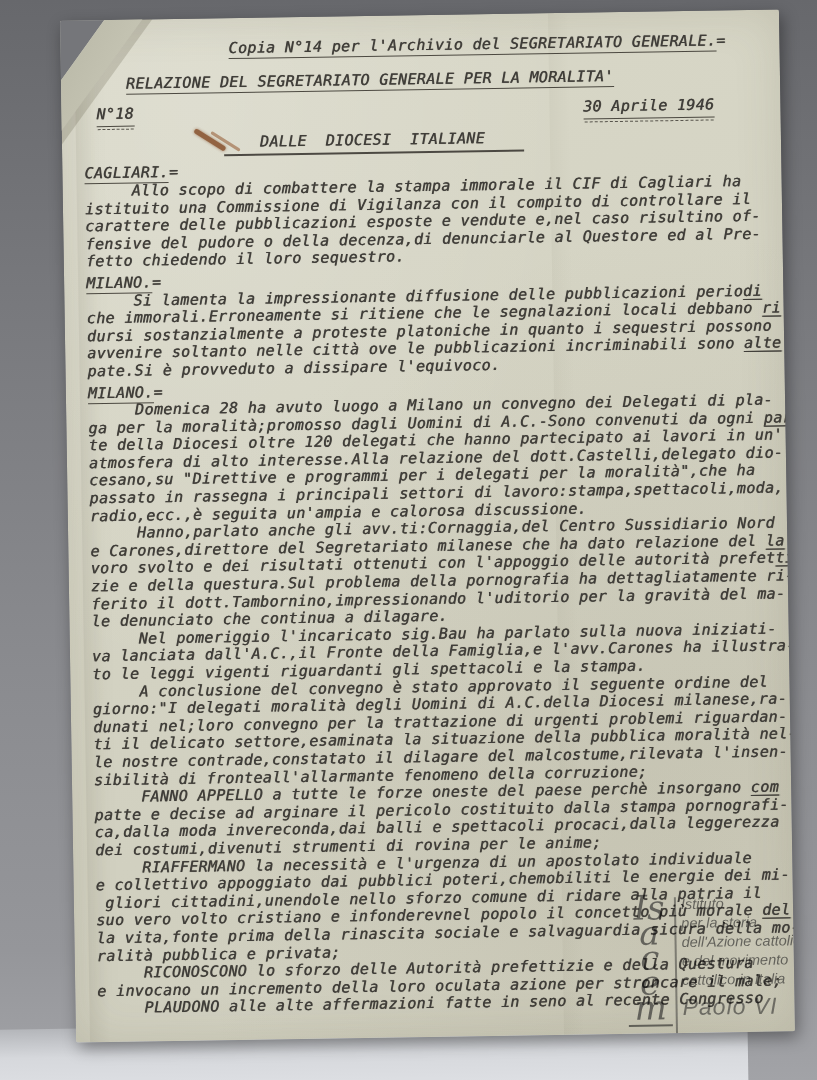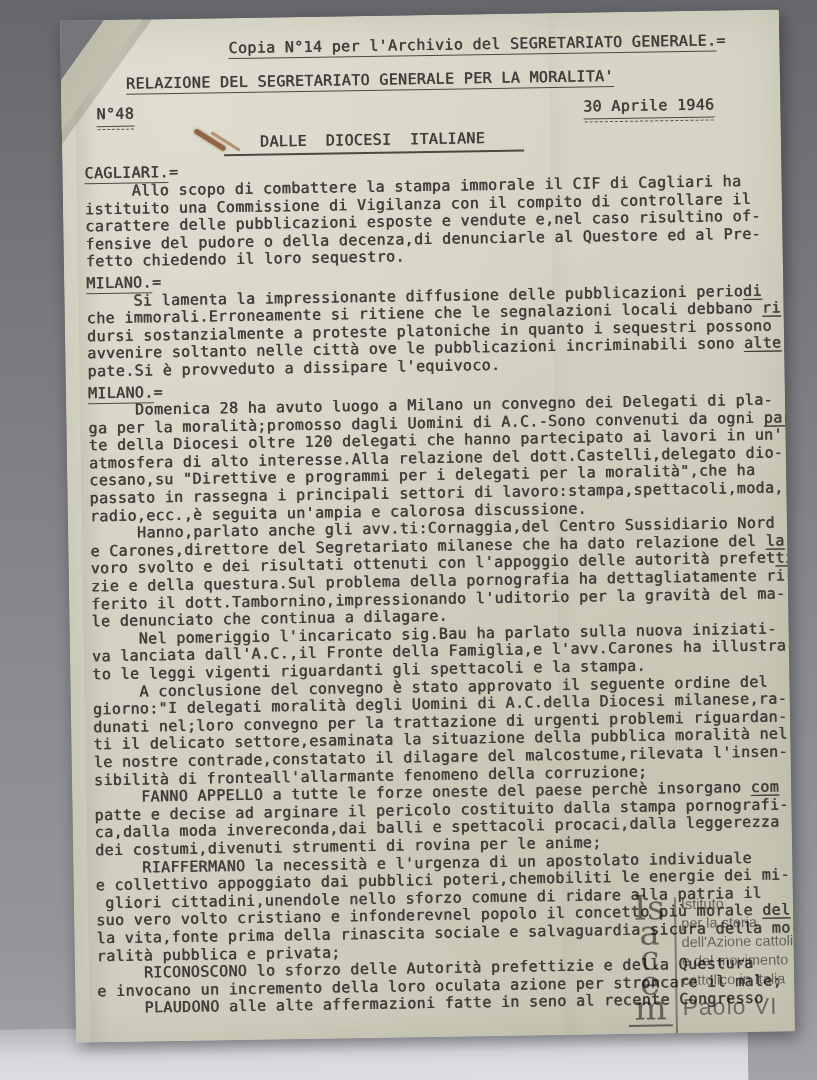--- a/index.html
+++ b/index.html
@@ -1,21 +1,21 @@
 <!DOCTYPE html>
 <html><head>
 <meta charset="utf-8">
 <style>
   html, body { margin:0; padding:0; }
   body {
     width:817px; height:1080px; overflow:hidden;
     background:linear-gradient(180deg,#67686c 0%,#797a7e 30%,#8a8b8f 62%,#95969a 88%,#a2a3a7 100%);
     font-family:"DejaVu Sans Mono", monospace;
   }
-  .scene { position:relative; width:738px; height:1080px; }
+  .scene { position:relative; width:738px; height:1080px;font-style:italic; }
 
   .table-band {
     position:absolute; left:-10px; right:-10px; bottom:-14px; height:64px;
     background:linear-gradient(180deg,#b4b6ba 0%,#d6d8dc 45%,#dee0e4 100%);
     transform:rotate(-0.9deg); transform-origin:left center;
   }
 
   .paper {
     position:absolute; left:68px; top:15px; width:719px; height:1022px;
     background:
@@ -116,21 +116,21 @@
     <div class="corner-flap"></div>
     <div class="corner-shadow"></div>
     <div class="rust"></div>
 
     <div class="content">
       <div class="ln h-copy"><span class="u-solid">Copia N°14 per l'Archivio del SEGRETARIATO GENERALE.</span><span>=</span></div>
 
       <div class="ln h-title"><span class="u-solid">RELAZIONE DEL SEGRETARIATO GENERALE PER LA MORALITA'</span></div>
 
       <div class="h-row">
-        <span class="u-dbl">N°48</span>
+        <span class="u-dbl">N°18</span>
         <span class="u-dbl">30 Aprile 1946</span>
       </div>
 
       <div class="ln h-sub">DALLE  DIOCESI  ITALIANE</div>
       <div class="sub-rule"></div>
 
       <div id="doc-body">
           <div class="ln sec-h"><span class="u-solid">CAGLIARI.</span>=</div>
           <div>
             <div class="ln">     Allo scopo di combattere la stampa immorale il CIF di Cagliari ha</div>

